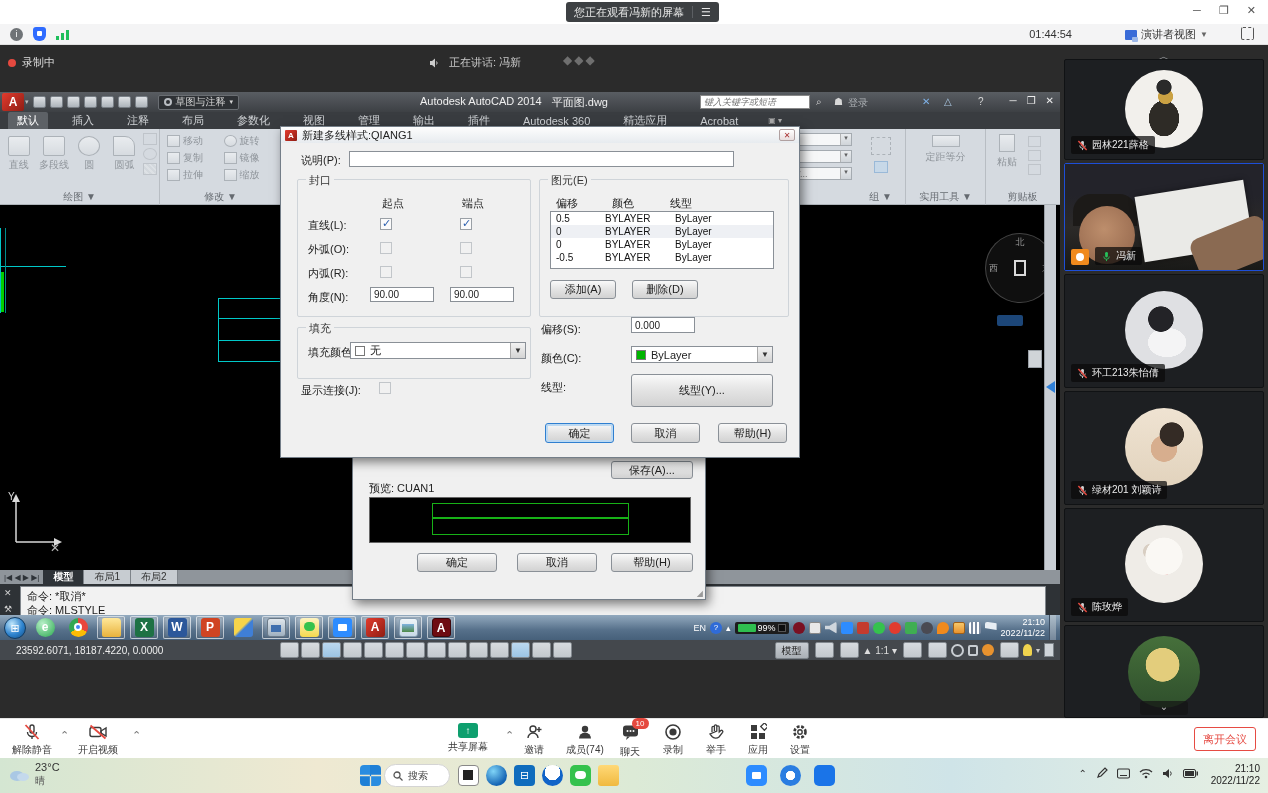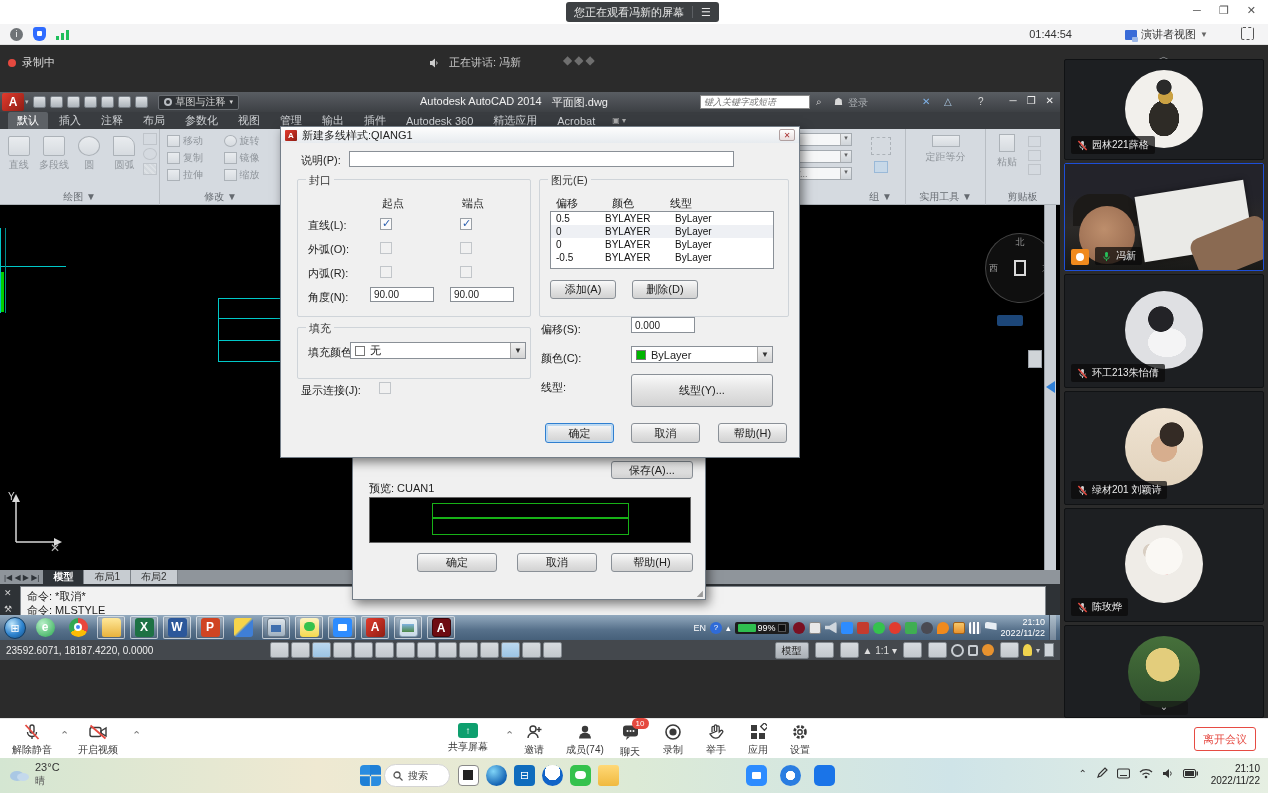--- a/index.html
+++ b/index.html
@@ -34,21 +34,21 @@
   .acad{left:0;top:92px;width:1060px;height:568px;background:#d5dae0;}
   .acad-title{left:0;top:0;width:1060px;height:20px;background:linear-gradient(#595d62,#3d4044);display:flex;align-items:center;color:#e8e8e8;}
   .alogo{width:22px;height:18px;background:linear-gradient(135deg,#e23b2e,#8f1d13);border-radius:2px;color:#fff;font-size:12px;font-weight:bold;text-align:center;line-height:18px;margin-left:2px;}
   .qat{width:13px;height:12px;background:linear-gradient(#eef1f4,#b9c0c7);border:1px solid #7e858c;border-radius:2px;margin-left:4px;opacity:.9;}
   .wschip{margin-left:10px;height:15px;background:#2e3135;border:1px solid #6a6e73;border-radius:2px;display:flex;align-items:center;gap:4px;padding:0 5px;font-size:10px;color:#d5d5d5;}
   .gear-dot{width:8px;height:8px;border-radius:50%;border:2px solid #b9bdc2;}
   .acad-title .title-text{position:absolute;left:420px;top:3px;font-size:11px;color:#f0f0f0;display:flex;gap:10px;}
   .srch{position:absolute;left:700px;top:3px;width:110px;height:14px;background:#fff;border:1px solid #888;font-size:9px;color:#999;font-style:italic;padding:0 3px;}
   .tbi{font-size:10px;color:#d8d8d8;}
   .acad-winctl{position:absolute;right:6px;top:3px;display:flex;gap:10px;font-size:10px;color:#eee;}
-  .tabrow{left:0;top:20px;width:1060px;height:17px;background:#393c40;display:flex;align-items:center;gap:2px;padding-left:8px;text-align:right;}
+  .tabrow{left:0;top:20px;width:1060px;height:17px;background:#393c40;display:flex;align-items:center;gap:15px;padding-left:8px;text-align:right;}
   .rtab{font-size:11px;color:#cfd2d5;padding:1px 9px;}
   .rtab.active{background:#5d6166;color:#fff;border-radius:2px 2px 0 0;}
   .ribbon{left:0;top:37px;width:1060px;height:76px;background:#d5dae0;border-bottom:1px solid #aeb4ba;}
   .panel{position:absolute;top:0;height:76px;border-right:1px solid #b8bdc3;}
   .pfoot{position:absolute;bottom:1px;left:0;right:0;text-align:center;font-size:10px;color:#4a4f55;opacity:.8;}
   .bigtool{display:flex;flex-direction:column;align-items:center;width:34px;opacity:.55;}
   .bigtool .g{width:22px;height:20px;border:1px solid #8c9298;border-radius:2px;background:linear-gradient(#fafbfc,#d9dde1);}
   .bigtool .lb{font-size:10px;color:#555b61;margin-top:2px;}
   .smtool{display:flex;align-items:center;gap:3px;opacity:.55;}
   .smtool .g{width:13px;height:12px;border:1px solid #8c9298;background:linear-gradient(#fafbfc,#d9dde1);}
@@ -364,21 +364,21 @@
         <div>命令: *取消*</div>
         <div>命令: MLSTYLE</div>
       </div>
       <div class="cmdin">
         <span style="width:13px;height:11px;background:#9fb6c8;border:1px solid #6f8296;font-size:7px;color:#2e3a46;text-align:center;line-height:10px">▸</span>
         <span>键入命令</span>
       </div>
     </div>
 
     <div class="abs statusbar">
-      <span style="margin-left:6px">23592.6071, 18187.4220, 0.0000</span>
+      <span style="margin-left:16px">23592.6071, 18187.4220, 0.0000</span>
       <span style="margin-left:115px;display:flex">
         <span class="stico"></span>
         <span class="stico"></span>
         <span class="stico on"></span>
         <span class="stico"></span>
         <span class="stico"></span>
         <span class="stico"></span>
         <span class="stico"></span>
         <span class="stico"></span>
         <span class="stico"></span>

